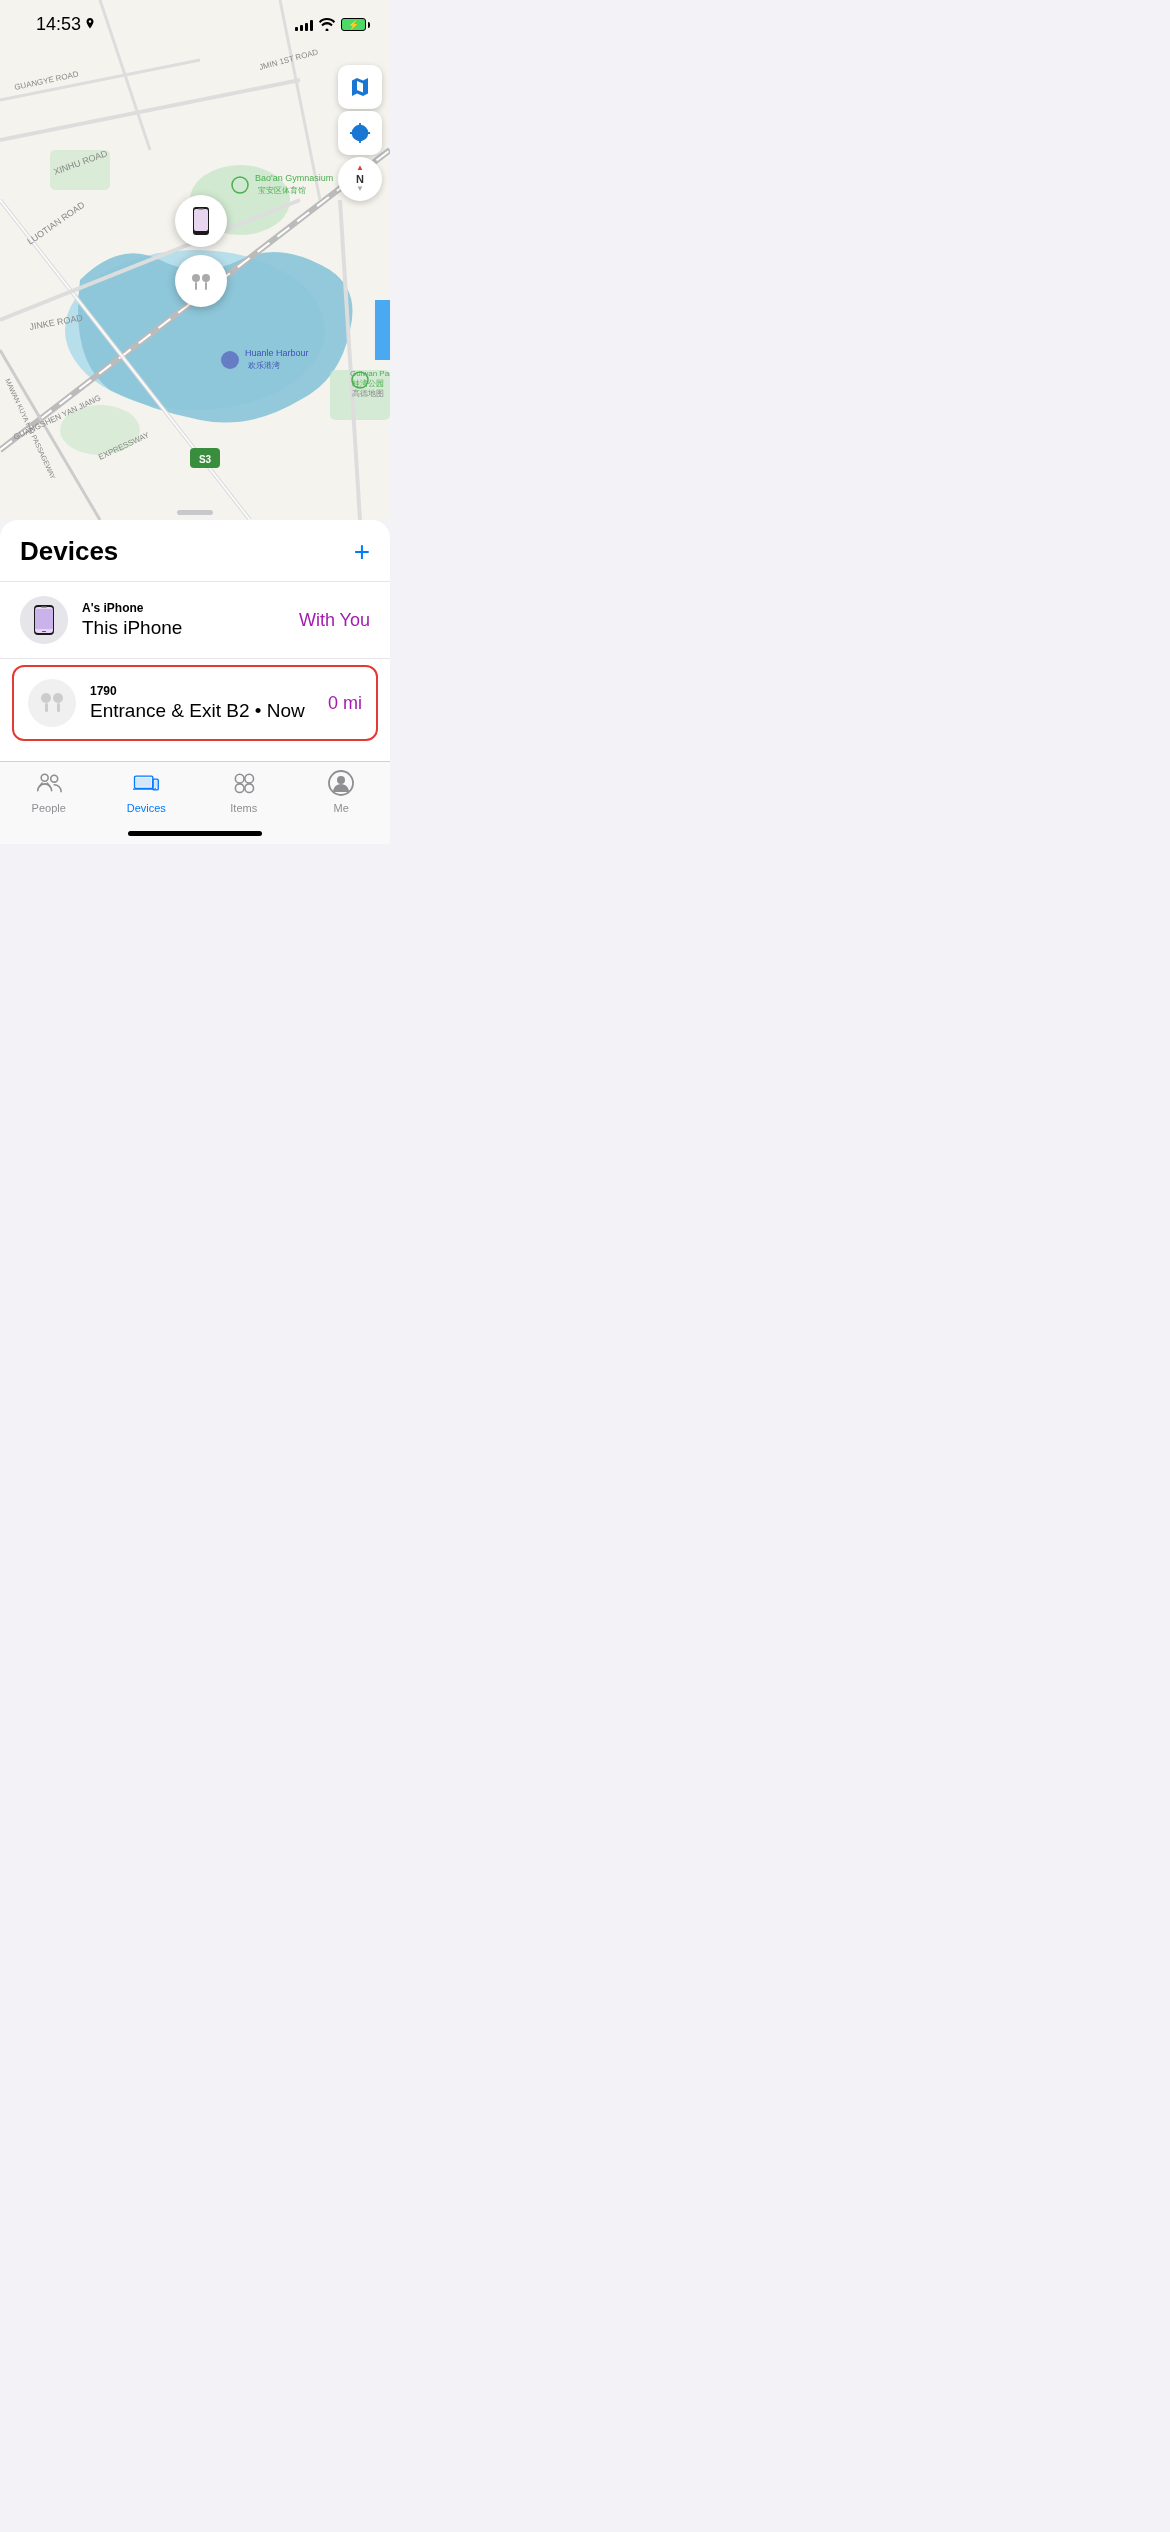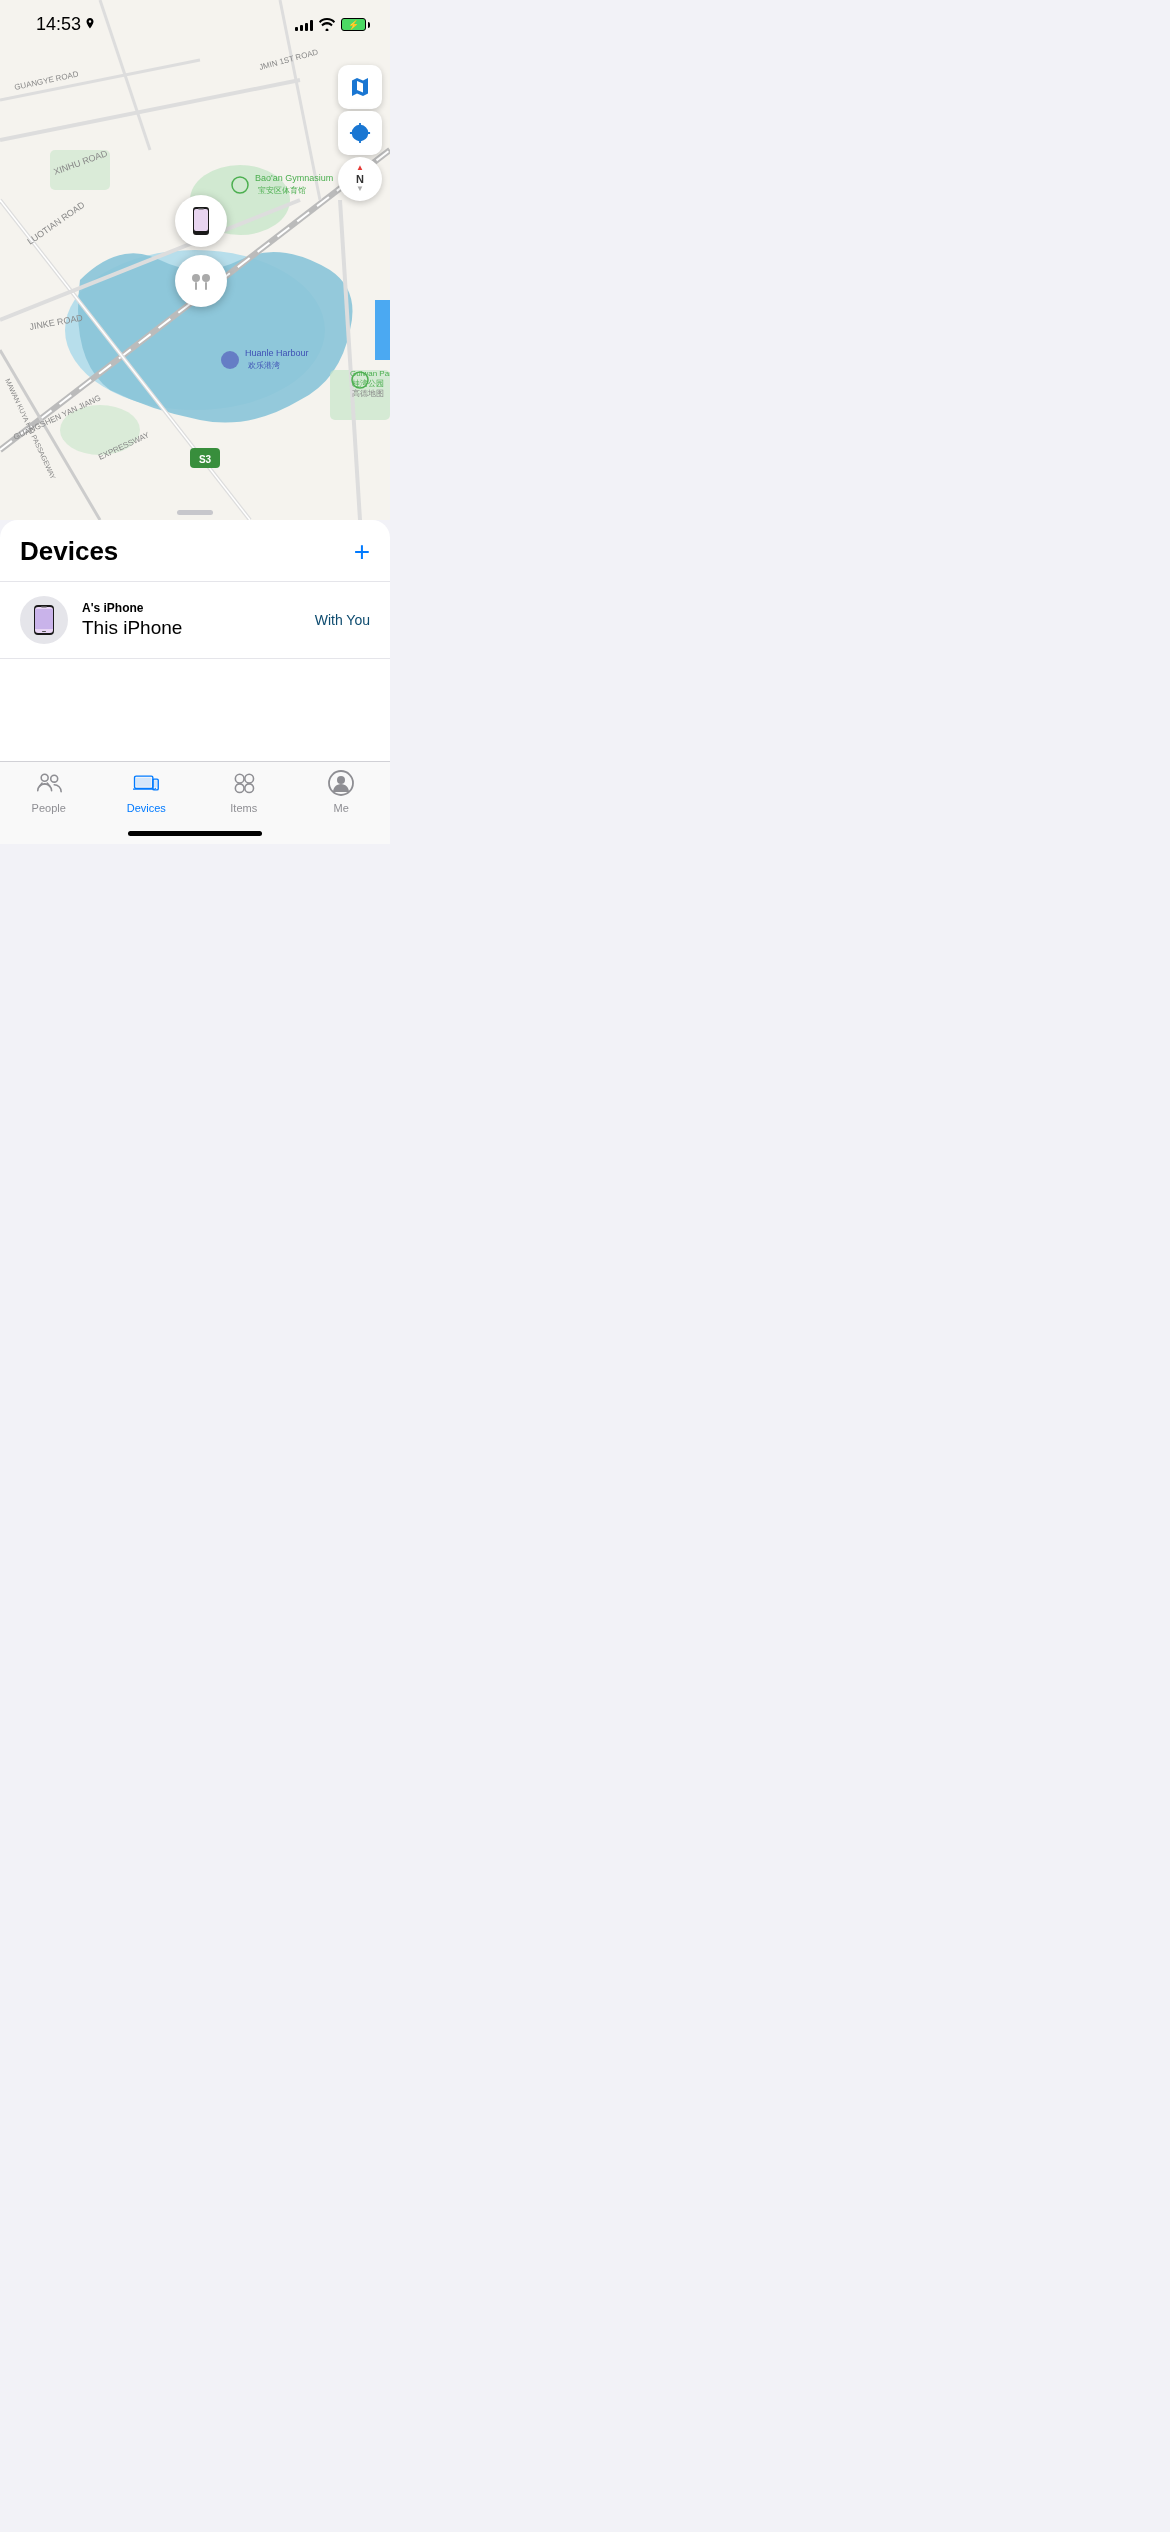--- a/index.html
+++ b/index.html
@@ -235,22 +235,22 @@
       color: #000;
     }
 
     .device-subtitle {
       font-size: 19px;
       color: #000000;
       margin-top: 2px;
     }
 
     .device-status {
-      font-size: 14px;
-      color: #0c4a6e;
+      font-size: 18px;
+      color: #a21caf;
     }
 
     
     .tab-bar {
       position: absolute;
       bottom: 0;
       left: 0;
       right: 0;
       height: 83px;
       background: rgba(249,249,249,0.95);
@@ -448,20 +448,35 @@
           <rect x="12" y="27" width="4" height="1" rx="0.5" fill="#555"></rect>
         </svg>
       </div>
       <div class="device-info">
         <div class="device-name">A's iPhone</div>
         <div class="device-subtitle">This iPhone</div>
       </div>
       <div class="device-status">With You</div>
     </div>
 
+    <div class="device-item selected">
+      <div class="device-icon" style="background:#f0f0f0;">
+        <svg width="30" height="28" viewBox="0 0 30 28">
+          <circle cx="9" cy="9" r="5" fill="#ccc"></circle>
+          <rect x="8" y="14" width="3" height="9" rx="1.5" fill="#ccc"></rect>
+          <circle cx="21" cy="9" r="5" fill="#ccc"></circle>
+          <rect x="20" y="14" width="3" height="9" rx="1.5" fill="#ccc"></rect>
+        </svg>
+      </div>
+      <div class="device-info">
+        <div class="device-name">1790</div>
+        <div class="device-subtitle">Entrance &amp; Exit B2 • Now</div>
+      </div>
+      <div class="device-status">0 mi</div>
+    </div>
   </div>
 </div>
 
 <div class="tab-bar">
 
   <div class="tab-item">
     <svg class="people-svg" viewBox="0 0 30 26">
       <circle cx="10" cy="7" r="4" fill="none" stroke="#8e8e93" stroke-width="1.8"></circle>
       <path d="M2 22c0-4.4 3.6-8 8-8" fill="none" stroke="#8e8e93" stroke-width="1.8" stroke-linecap="round"></path>
       <path d="M18 22c0-4.4-3.6-8-8-8" fill="none" stroke="#8e8e93" stroke-width="1.8" stroke-linecap="round"></path>

